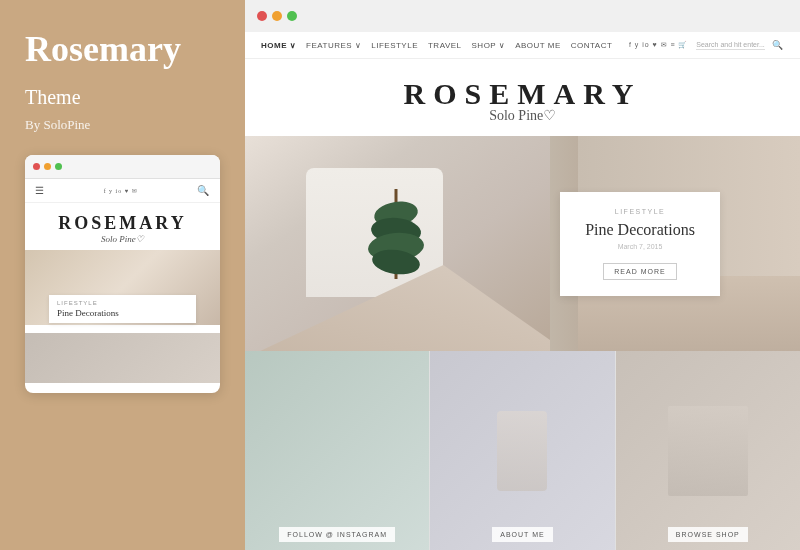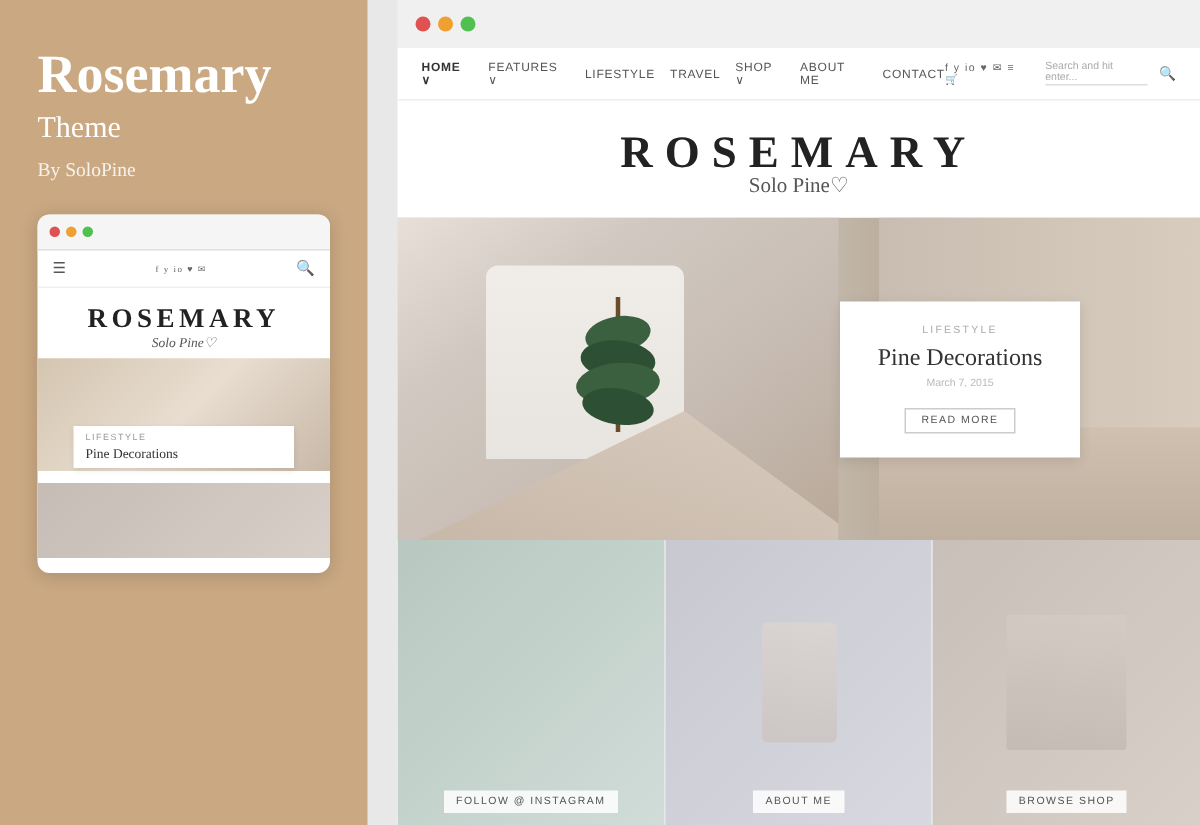--- a/index.html
+++ b/index.html
@@ -29,21 +29,21 @@
       font-weight: bold;
       color: #fff;
       line-height: 1.1;
       font-family: Georgia, serif;
     }
 
     .theme-subtitle {
       font-size: 20px;
       font-weight: normal;
       color: #fff;
-      margin-top: 4px;
+      margin-top: 16px;
       font-family: Georgia, serif;
     }
 
     .theme-by {
       font-size: 13px;
       color: rgba(255,255,255,0.85);
       margin-top: 8px;
       font-family: Liberation Serif, serif;
     }
 
@@ -160,21 +160,20 @@
     }
 
     
     .right-panel {
       flex: 1;
       height: 550px;
       background: #e8e8e8;
       display: flex;
       flex-direction: column;
       overflow: hidden;
-      padding-left: 20px;
     }
 
     .browser-chrome {
       background: #f0f0f0;
       height: 32px;
       display: flex;
       align-items: center;
       padding: 0 12px;
       flex-shrink: 0;
     }

